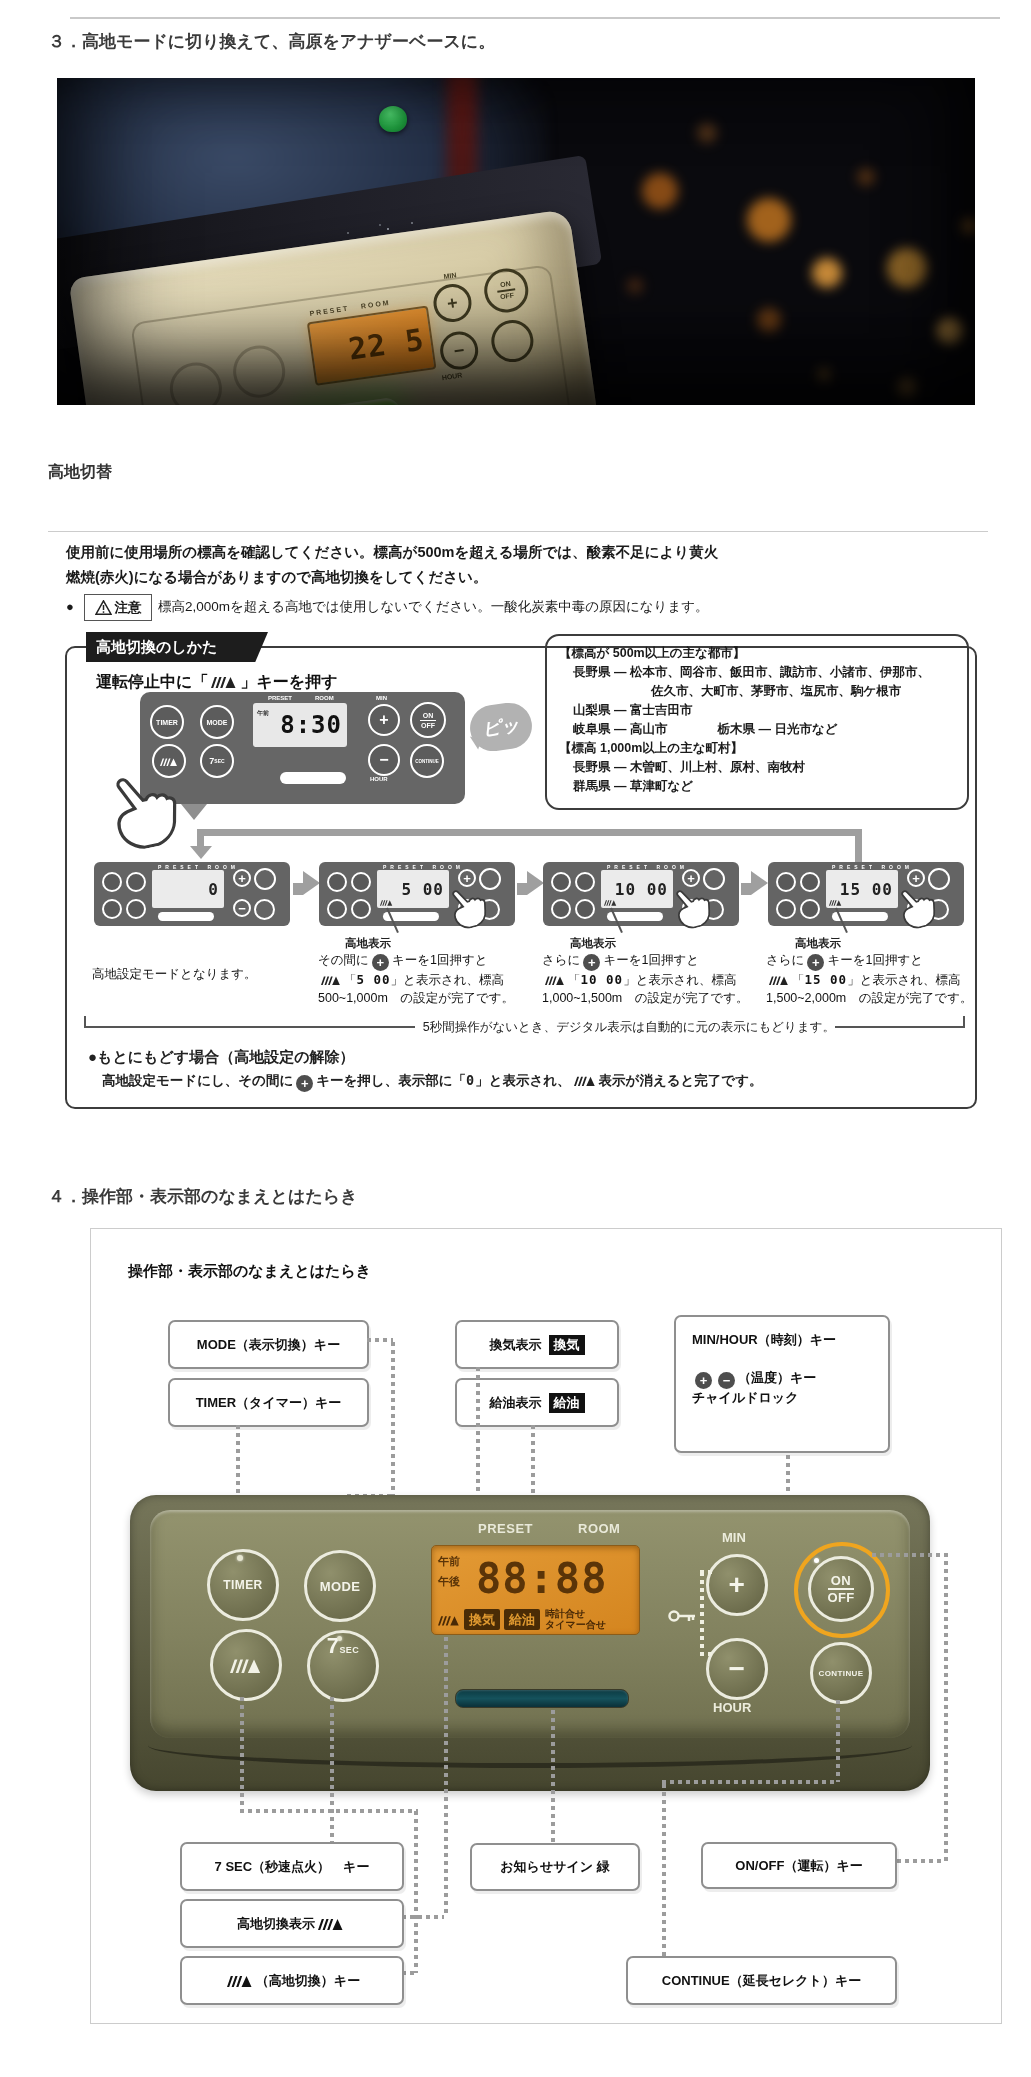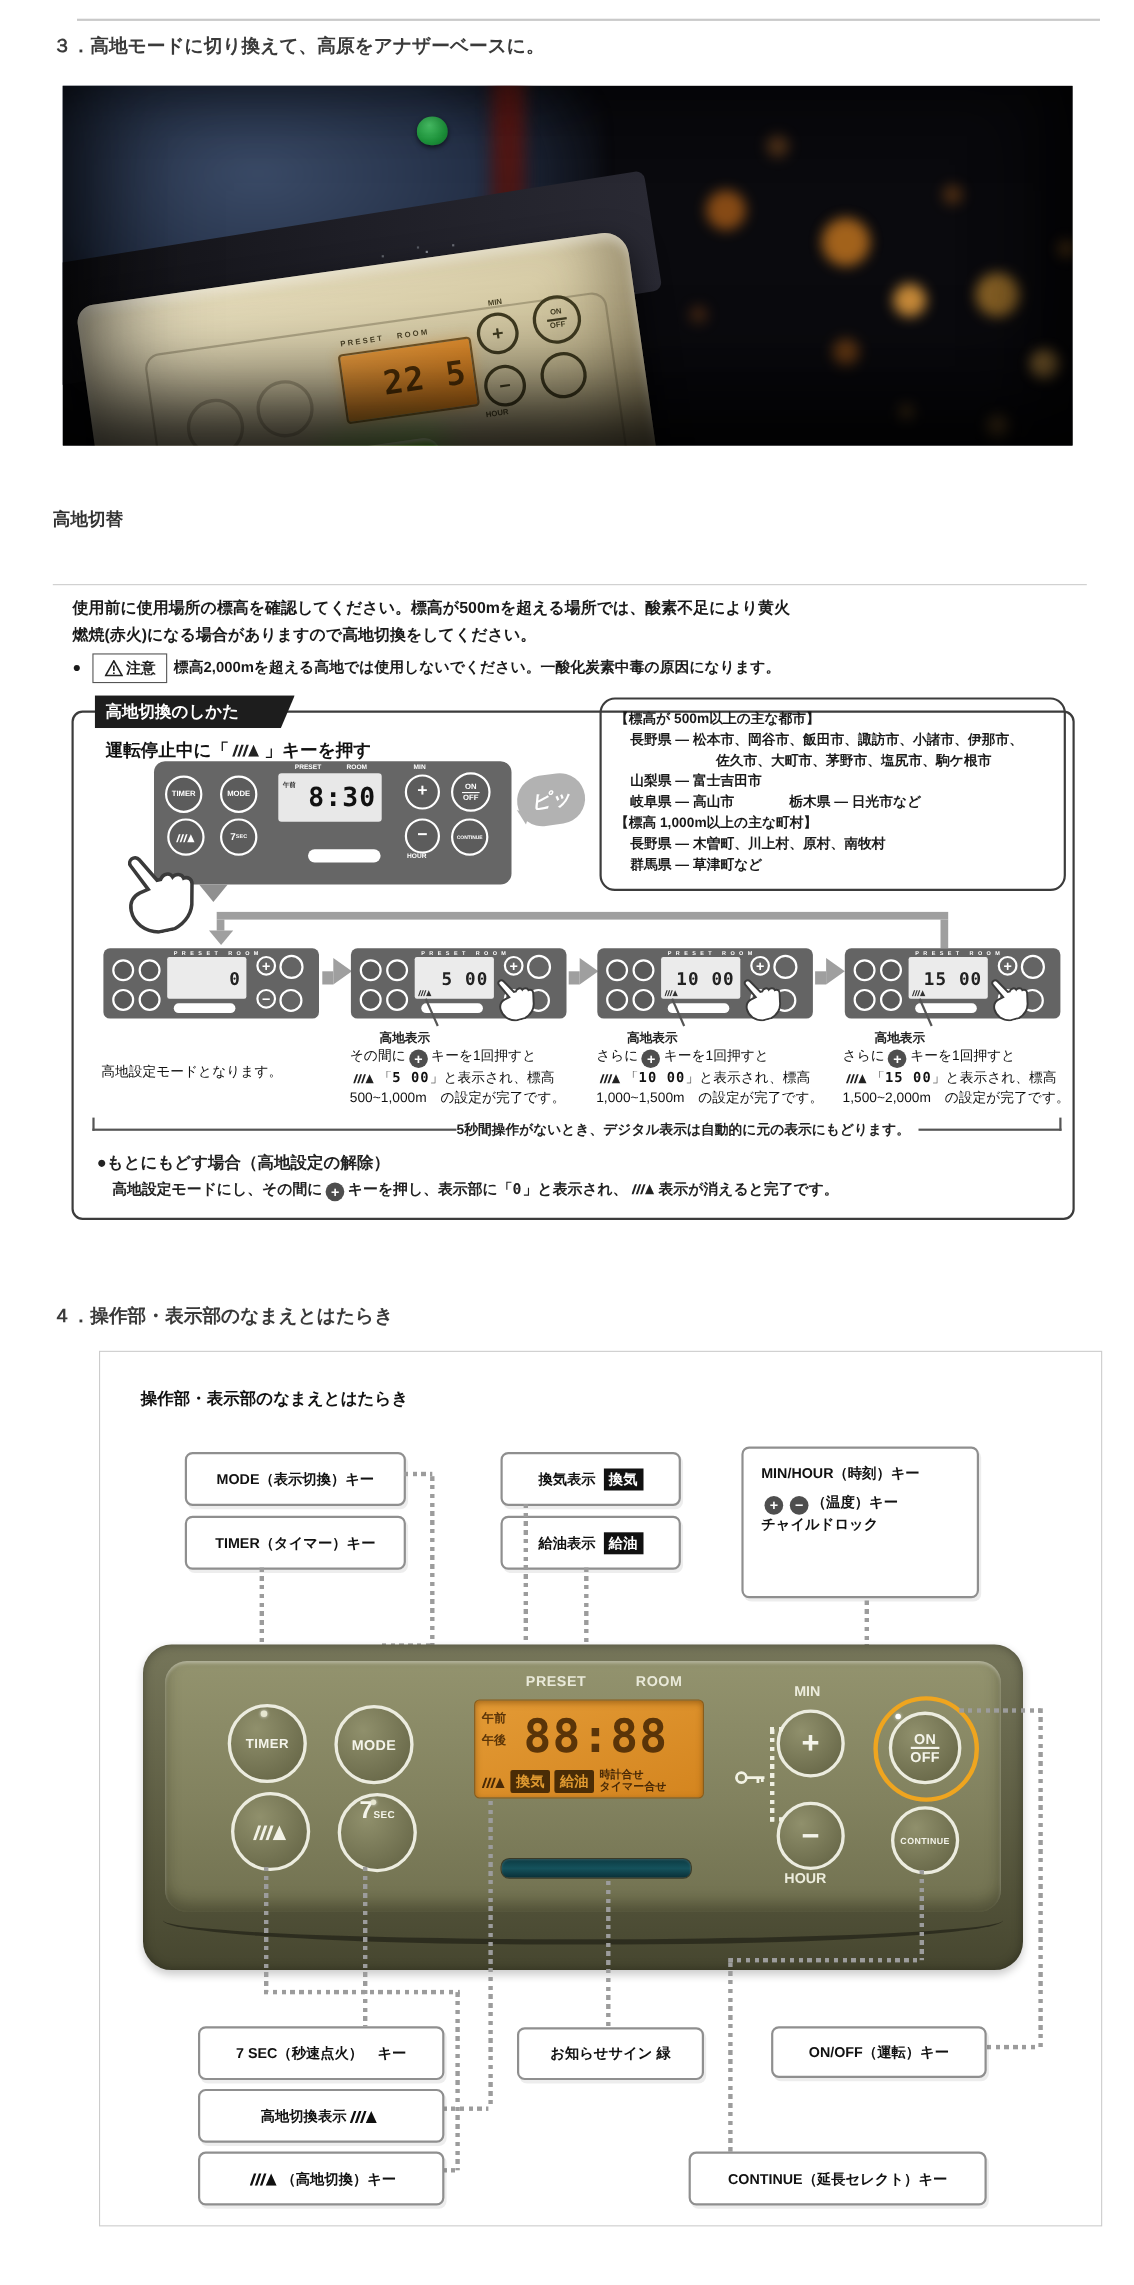--- a/index.html
+++ b/index.html
@@ -100,21 +100,21 @@
 
   <div class="abs" style="left:66px;top:599px;font-size:13px;color:#1a1a1a">●</div>
   <div class="abs" style="left:84px;top:594px;width:66px;height:25px;border:1.5px solid #555;display:flex;align-items:center;justify-content:center;font-size:13.5px;font-weight:600;color:#1a1a1a">
     <svg width="17" height="15" viewBox="0 0 20 18" style="margin-right:3px">
         <path d="M10 1 L19 17 H1 Z" fill="none" stroke="#222" stroke-width="1.8"></path>
         <rect x="9.1" y="6" width="1.8" height="6" fill="#222"></rect>
         <rect x="9.1" y="13.6" width="1.8" height="1.8" fill="#222"></rect>
       </svg>
     <span>注意</span>
   </div>
-  <div class="abs" style="left:158px;top:598px;font-size:13.5px;font-weight:700;color:#1a1a1a">標高2,000mを超える高地では使用しないでください。一酸化炭素中毒の原因になります。</div>
+  <div class="abs" style="left:158px;top:598px;font-size:13.5px;font-weight:400;color:#1a1a1a">標高2,000mを超える高地では使用しないでください。一酸化炭素中毒の原因になります。</div>
 
   <div class="abs" style="left:65px;top:646px;width:908px;height:459px;border:2px solid #3c3c3c;border-radius:10px"></div>
   <div class="abs" style="left:86px;top:632px;width:172px;height:30px;background:#1d1d1d;color:#fff;font-size:15px;font-weight:700;display:flex;align-items:center;padding-left:10px;clip-path:polygon(0 0,100% 0,93% 100%,0 100%)">高地切換のしかた</div>
   <div class="abs" style="left:96px;top:672px;font-size:16px;font-weight:600;color:#111">
     <span>運転停止中に「</span><svg class="mt-i" width="26" height="13" viewBox="0 0 26 13" fill="#222">
         <path d="M0 13 L3.8 2 H6 L2.2 13 Z M4.6 13 L8.4 2 H10.6 L6.8 13 Z M9.2 13 L13 2 H15.2 L11.4 13 Z M14.5 13 L19.5 2 L24.5 13 Z"></path>
       </svg><span>」キーを押す</span>
   </div>
 
   <div class="abs ct" style="left:545px;top:634px;width:424px;height:176px;border:2px solid #3c3c3c;border-radius:14px;padding:8px 12px;box-sizing:border-box">
@@ -296,21 +296,21 @@
   <div class="abs cap" style="left:766px;top:952px;width:214px">
     <div><span>さらに</span><span class="pk"></span><span>キーを1回押すと</span></div>
     <div><svg class="mt-i" width="20" height="10" viewBox="0 0 26 13" fill="#222">
           <path d="M0 13 L3.8 2 H6 L2.2 13 Z M4.6 13 L8.4 2 H10.6 L6.8 13 Z M9.2 13 L13 2 H15.2 L11.4 13 Z M14.5 13 L19.5 2 L24.5 13 Z"></path>
         </svg><span>「</span><span class="seg">15 00</span><span>」と表示され、標高</span></div>
     <div><span>1,500~2,000m</span><span>　の設定が完了です。</span></div>
   </div>
 
   <div class="abs" style="left:84px;top:1016px;width:2px;height:12px;background:#555"></div>
   <div class="abs" style="left:84px;top:1026px;width:331px;height:2px;background:#555"></div>
-  <div class="abs" style="left:415px;top:1019px;width:420px;text-align:left;font-size:12.5px;font-weight:700">5秒間操作がないとき、デジタル表示は自動的に元の表示にもどります。</div>
+  <div class="abs" style="left:415px;top:1019px;width:420px;text-align:right;font-size:12.5px;font-weight:400">5秒間操作がないとき、デジタル表示は自動的に元の表示にもどります。</div>
   <div class="abs" style="left:835px;top:1026px;width:130px;height:2px;background:#555"></div>
   <div class="abs" style="left:963px;top:1016px;width:2px;height:12px;background:#555"></div>
 
   <div class="abs" style="left:88px;top:1048px;font-size:15px;font-weight:600">●もとにもどす場合（高地設定の解除）</div>
   <div class="abs" style="left:102px;top:1072px;font-size:13.5px;font-weight:600">
     <span>高地設定モードにし、その間に</span><span class="pk"></span><span>キーを押し、表示部に「</span><span class="seg">0</span><span>」と表示され、</span><svg class="mt-i" width="22" height="11" viewBox="0 0 26 13" fill="#222">
         <path d="M0 13 L3.8 2 H6 L2.2 13 Z M4.6 13 L8.4 2 H10.6 L6.8 13 Z M9.2 13 L13 2 H15.2 L11.4 13 Z M14.5 13 L19.5 2 L24.5 13 Z"></path>
       </svg><span>表示が消えると完了です。</span>
   </div>
 
@@ -327,21 +327,21 @@
   <div class="lblbox" style="left:455px;top:1320px;width:160px;height:45px">
       <span>換気表示</span>
       <span class="badge">換気</span>
     </div>
   <div class="lblbox" style="left:455px;top:1378px;width:160px;height:45px">
       <span>給油表示</span>
       <span class="badge">給油</span>
     </div>
   <div class="lblbox" style="left:674px;top:1315px;width:216px;height:138px;flex-direction:column;align-items:flex-start;justify-content:flex-start;padding:14px 0 0 16px;box-sizing:border-box">
     <div>MIN/HOUR（時刻）キー</div>
-    <div style="margin-top:8px"><span class="pk"></span><span class="mk"></span><span>（温度）キー</span></div>
+    <div style="margin-top:20px"><span class="pk"></span><span class="mk"></span><span>（温度）キー</span></div>
     <div style="margin-top:0">チャイルドロック</div>
   </div>
 
   <div class="doth" style="left:367px;top:1338px;width:26px"></div>
   <div class="dotv" style="left:391px;top:1342px;height:156px"></div>
   <div class="doth" style="left:347px;top:1494px;width:46px"></div>
   <div class="dotv" style="left:347px;top:1498px;height:52px"></div>
   <div class="dotv" style="left:236px;top:1425px;height:124px"></div>
   <div class="dotv" style="left:476px;top:1367px;height:178px"></div>
   <div class="dotv dw" style="left:476px;top:1547px;height:58px"></div>

